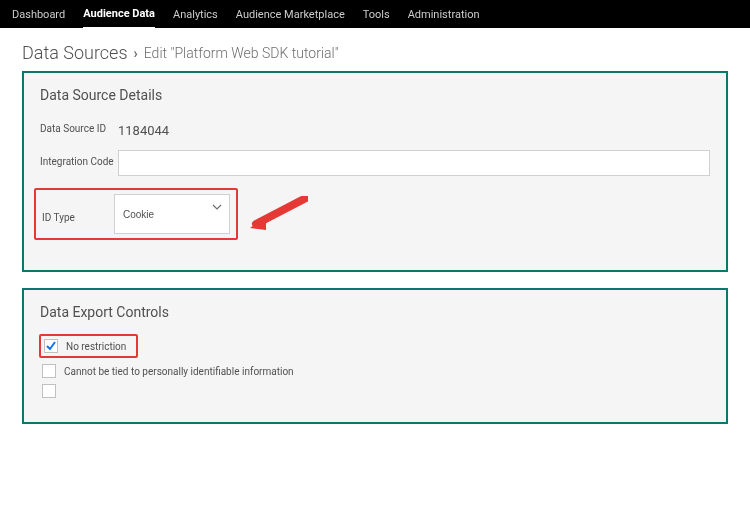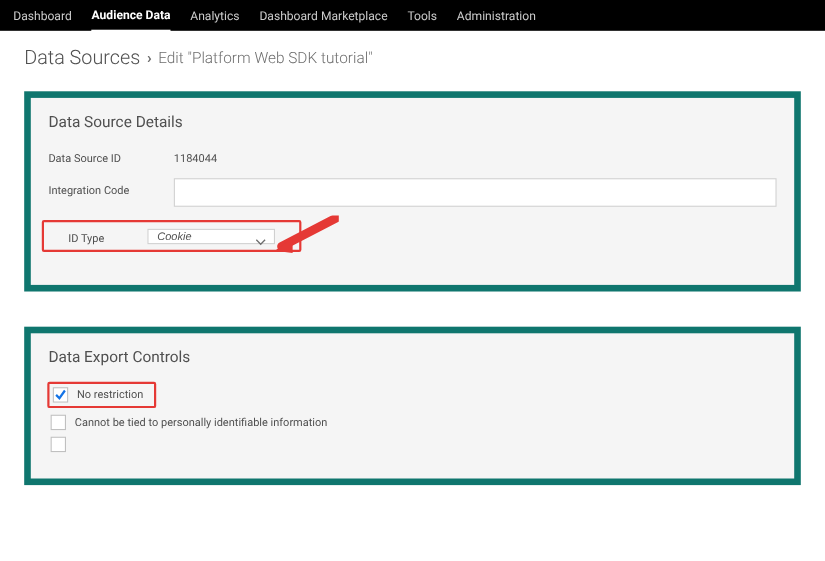--- a/index.html
+++ b/index.html
@@ -1,54 +1,54 @@
 <!DOCTYPE html>
 <html><head>
 <meta charset="utf-8">
 <style>
   * { box-sizing: border-box; margin: 0; padding: 0; }
   body { font-family: -apple-system, BlinkMacSystemFont, "Segoe UI", Roboto, Arial, sans-serif; font-size: 12px; color: #2c2c2c; background: #fff; width: 750px; }
   .topnav { background: #000; height: 28px; display: flex; align-items: center; padding: 0 12px; gap: 18px; }
   .topnav-item { color: #ccc; font-size: 11px; cursor: pointer; padding: 7px 0; }
   .topnav-item.active { color: #fff; font-weight: 700; border-bottom: 2px solid #fff; }
   .page { padding: 14px 22px; }
-  .breadcrumb { display: flex; align-items: center; gap: 6px; margin-bottom: 20px; }
+  .breadcrumb { display: flex; align-items: center; gap: 6px; margin-bottom: 8px; }
   .bc-root { font-size: 18px; color: #505050; font-weight: 300; }
   .bc-sep { font-size: 14px; font-weight: 700; color: #6e6e6e; }
   .bc-leaf { font-size: 14px; color: #6e6e6e; font-weight: 300; }
   .delete-row { display: flex; align-items: center; gap: 8px; margin: 8px 0 16px 8px; color: #6e6e6e; font-size: 11px; }
   .trash-icon { width: 12px; height: 14px; }
-  .panel { background: #f5f5f5; border: 6px solid #0f766e; padding: 14px 16px 18px 16px; margin-bottom: 32px; }
+  .panel { background: #f5f5f5; border: 2px solid #0f766e; padding: 14px 16px 18px 16px; margin-bottom: 16px; }
   .panel-title { font-size: 14px; color: #505050; font-weight: 400; margin-bottom: 14px; }
-  .form-row { display: flex; align-items: flex-start; margin-bottom: 12px; gap: 36px; }
+  .form-row { display: flex; align-items: flex-start; margin-bottom: 12px; }
   .form-label { width: 78px; font-size: 10px; color: #505050; padding-top: 6px; }
-  .form-value-static { font-size: 10px; color: #505050; padding-top: 6px; }
+  .form-value-static { font-size: 13px; color: #505050; padding-top: 6px; }
   .text-input { flex: 1; height: 26px; border: 1px solid #d0d0d0; background: #fff; font-size: 10px; padding: 0 8px; color: #505050; }
   .textarea { flex: 1; height: 50px; border: 1px solid #d0d0d0; background: #fff; font-size: 10px; padding: 6px 8px; resize: none; }
   .select-wrap { position: relative; width: 116px; }
-  .select { width: 100%; height: 14px; border: 1px solid #d0d0d0; background: #fff; font-size: 10px; padding: 0 8px; color: #505050; appearance: none; font-style: italic; -webkit-appearance: none; }
+  .select { width: 100%; height: 40px; border: 1px solid #d0d0d0; background: #fff; font-size: 10px; padding: 0 8px; color: #505050; appearance: none; -webkit-appearance: none; }
   .chev { position: absolute; right: 8px; top: 8px; pointer-events: none; }
-  .highlight-box { border: 2px solid #e53935; padding: 4px 22px; display: inline-flex; align-items: center; border-radius: 2px; }
+  .highlight-box { border: 2px solid #e53935; padding: 4px 6px; display: inline-flex; align-items: center; border-radius: 2px; }
   .highlight-row { margin-left: -6px; }
   .arrow-annot { position: absolute; left: 248px; top: 168px; pointer-events: none; }
   .checkbox-row { display: flex; align-items: center; gap: 8px; font-size: 10px; color: #505050; margin: 6px 0 6px 2px; text-align: center; }
   .chk { width: 14px; height: 14px; border: 1px solid #c0c0c0; background: #fff; display: inline-flex; align-items: center; justify-content: center; }
   .chk.checked svg { display: block; }
   .chk svg { display: none; }
   .highlight-inline { border: 2px solid #e53935; padding: 3px 10px 3px 3px; display: inline-flex; align-items: center; gap: 8px; border-radius: 2px; margin-left: -3px; }
   .rel { position: relative; }
 </style>
 </head>
 <body>
 
 <div class="topnav">
   <div class="topnav-item">Dashboard</div>
   <div class="topnav-item active">Audience Data</div>
   <div class="topnav-item">Analytics</div>
-  <div class="topnav-item">Dashboard Marketplace</div>
+  <div class="topnav-item">Audience Marketplace</div>
   <div class="topnav-item">Tools</div>
   <div class="topnav-item">Administration</div>
 </div>
 
 <div class="page rel">
 
   <div class="breadcrumb">
     <span class="bc-root">Data Sources</span>
     <span class="bc-sep">›</span>
     <span class="bc-leaf">Edit "Platform Web SDK tutorial"</span>

